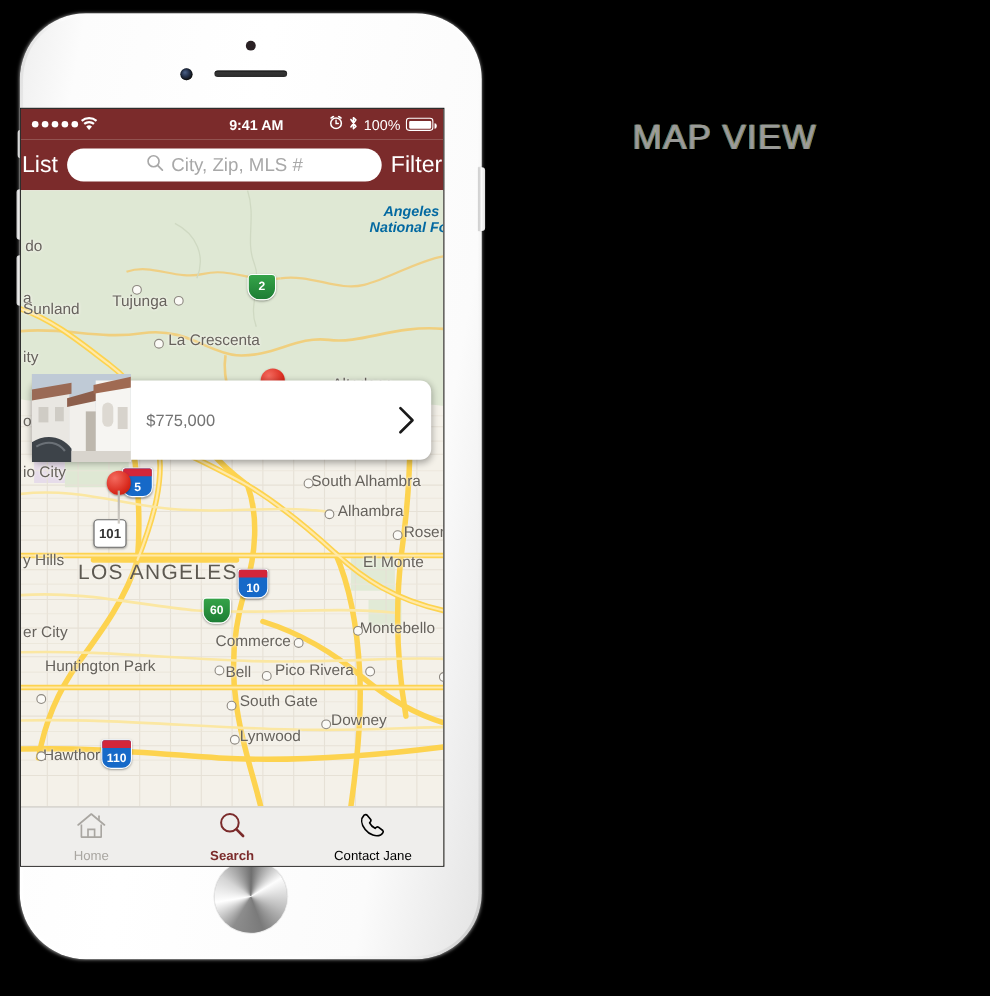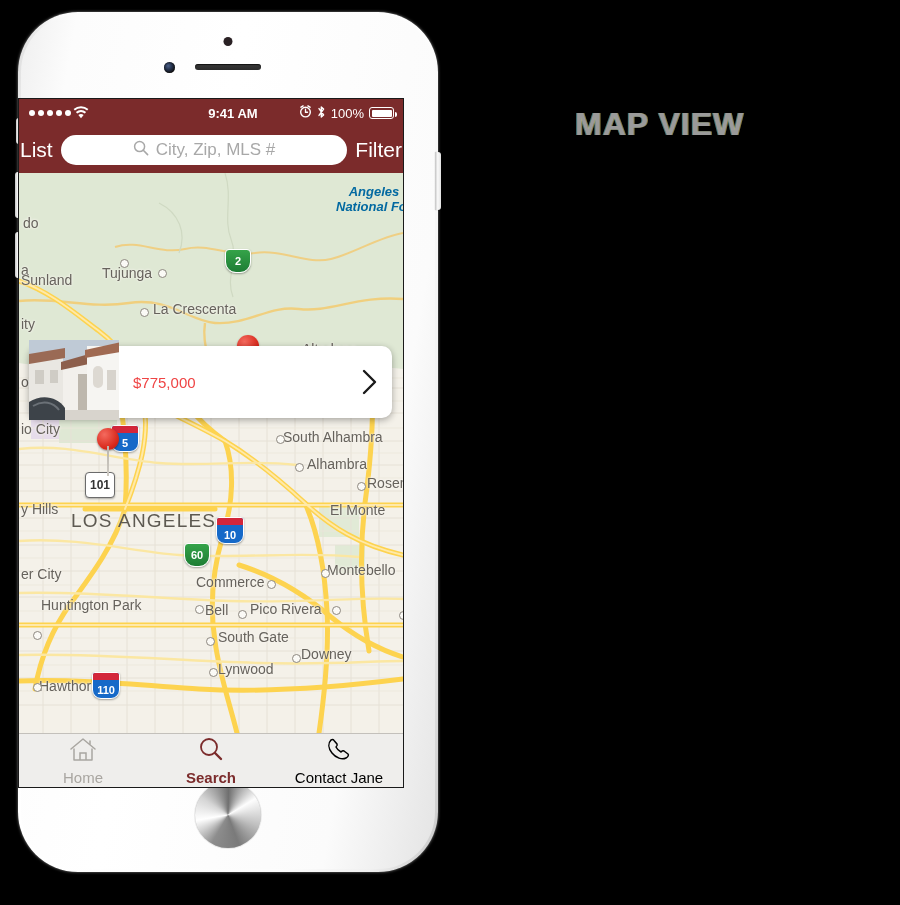--- a/index.html
+++ b/index.html
@@ -110,35 +110,35 @@
             background:linear-gradient(#b9b5ad,#cfcbc4);}
 
   
   #property-card{position:absolute;left:10px;top:173px;width:363px;height:72px;
             background:#fff;border-radius:10px;display:flex;align-items:center;
             box-shadow:0 2px 7px rgba(0,0,0,.33);overflow:visible;}
   #card-thumb{width:90px;height:80px;margin-left:0;margin-top:-4px;flex:none;
             position:relative;overflow:hidden;background:#b9b4ad;}
   #card-text{flex:1;padding-left:14px;overflow:hidden;}
   #card-title{font-size:19px;color:#111;white-space:nowrap;}
-  #card-price{font-size:15px;color:#ef4444;}
+  #card-price{font-size:15px;color:#737373;}
   #card-chevron{width:44px;display:flex;align-items:center;justify-content:center;}
 
   
   #tab-bar{height:54px;background:#efeeec;border-top:1px solid #c3c0bb;
            display:flex;}
   .tab{flex:1;display:flex;flex-direction:column;align-items:center;
        justify-content:center;gap:3px;color:#a9a6a1;}
   .tab.active{color:#7b2b2b;}
-  .tab-label{font-size:15px;}
+  .tab-label{font-size:12px;}
   .tab.active .tab-label{font-weight:bold;}
 
   
   #map-view-title{position:absolute;left:575px;top:106px;font-size:32px;
-          letter-spacing:1px;color:#9a9a9a;font-weight:bold;
+          letter-spacing:1px;color:#9a9a9a;font-weight:normal;
           text-shadow:1px 0 0 rgba(255,225,120,.55),-1px 0 0 rgba(130,220,230,.55);}
 </style>
 </head>
 <body>
 
 <div id="phone">
   <div id="phone-inner"></div>
 
   <div class="btn-side" id="btn-silent"></div>
   <div class="btn-side" id="btn-volup"></div>

